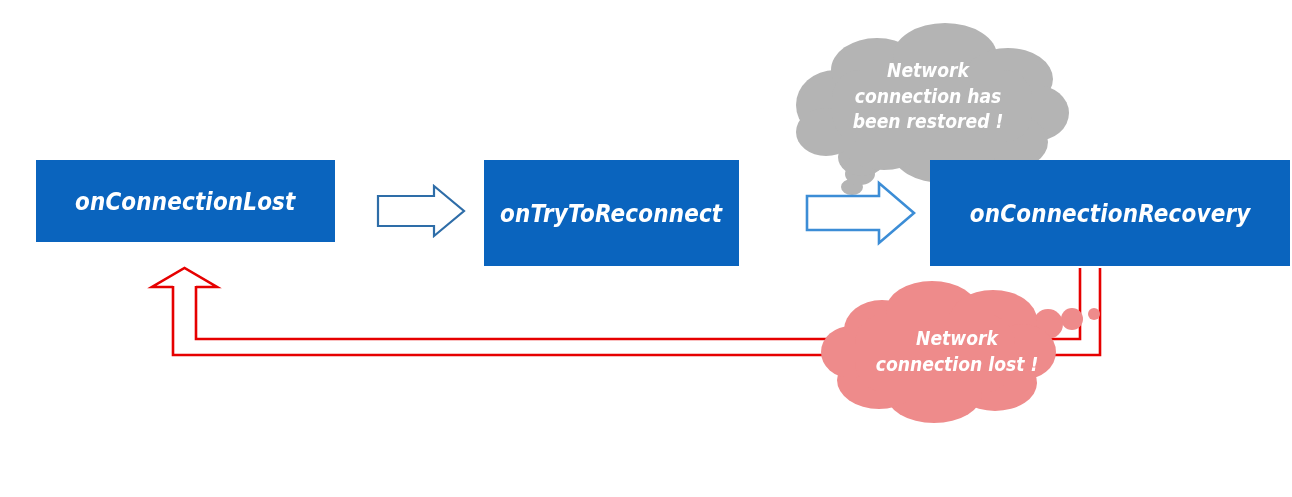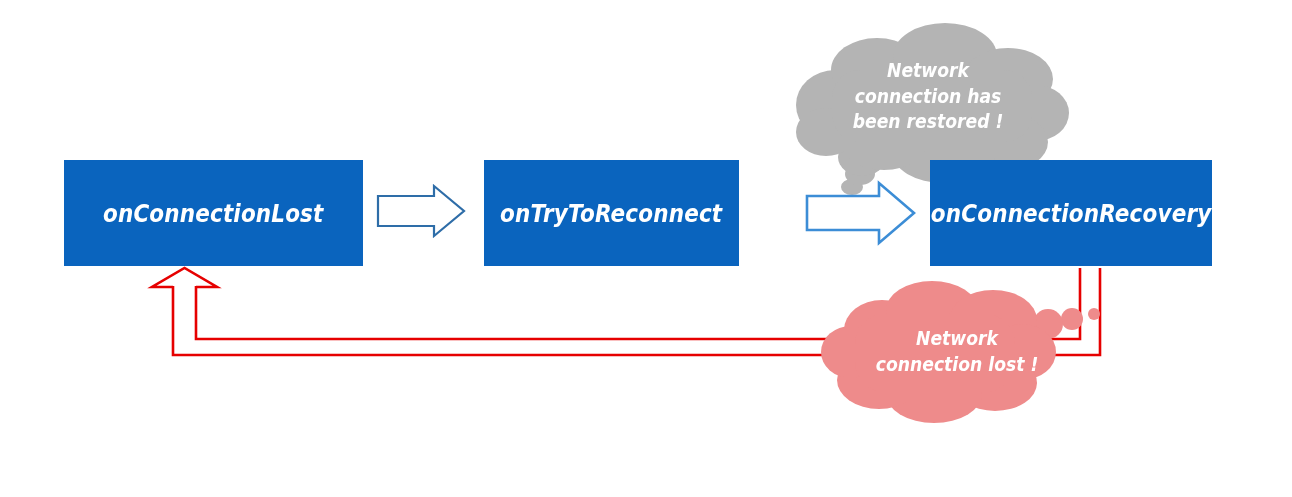--- a/index.html
+++ b/index.html
@@ -31,23 +31,23 @@
   .state-label {
     color: #ffffff;
     font-family: "DejaVu Sans", sans-serif;
     font-style: italic;
     font-weight: bold;
     font-size: 25px;
     letter-spacing: 0.2px;
     transform: scaleX(0.86);
     white-space: nowrap;
   }
-  #box-lost   { left: 36px;  top: 160px; width: 299px; height: 106px; margin-left: 28px; }
+  #box-lost   { left: 36px;  top: 160px; width: 299px; height: 82px; }
   #box-retry  { left: 484px; top: 160px; width: 255px; height: 106px; }
-  #box-recov  { left: 930px; top: 160px; width: 282px; height: 106px; }
+  #box-recov  { left: 930px; top: 160px; width: 360px; height: 106px; }
 
   .cloud-text {
     position: absolute;
     color: #ffffff;
     font-family: "DejaVu Sans", sans-serif;
     font-style: italic;
     font-weight: bold;
     text-align: center;
     transform: scaleX(0.86);
     line-height: 1.28;

